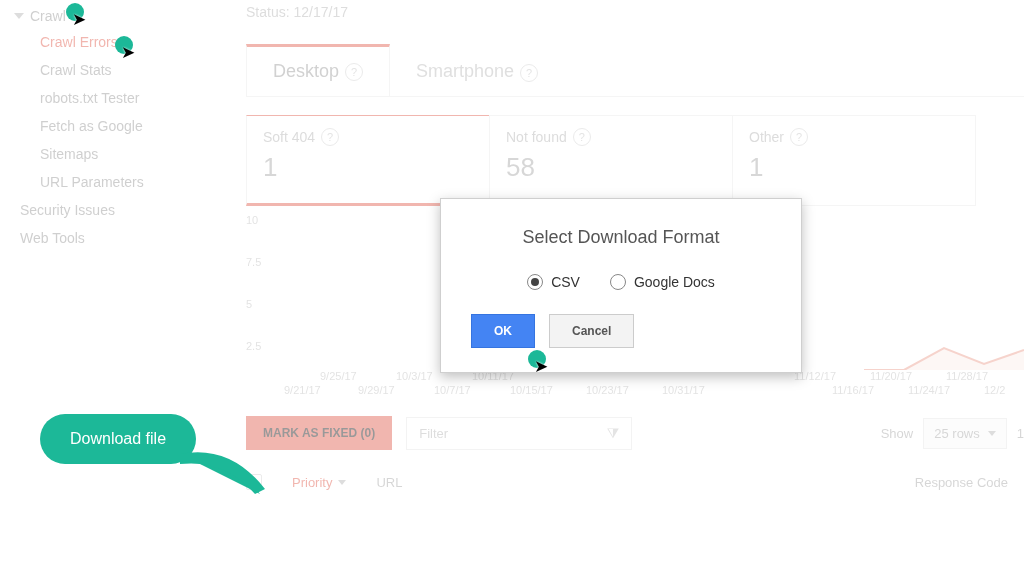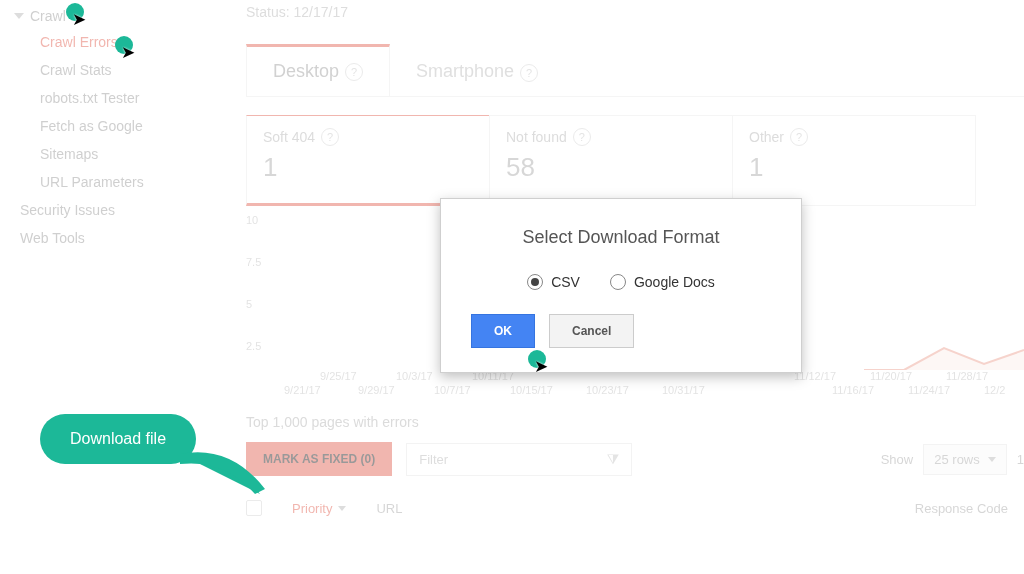--- a/index.html
+++ b/index.html
@@ -174,21 +174,20 @@
         <span style="left:236px">10/15/17</span>
         <span style="left:312px">10/23/17</span>
         <span style="left:388px">10/31/17</span>
         <span style="left:558px">11/16/17</span>
         <span style="left:634px">11/24/17</span>
         <span style="left:710px">12/2</span>
       </div>
     </div>
   </div>
 
-  <div class="sub">Top 1,000 pages with errors</div>
 
   <div class="toolbar">
     <div class="btn red">MARK AS FIXED (0)</div>
     <div class="filter">
       <span>Filter</span>
       <span class="funnel">⧩</span>
     </div>
     <div class="rows-right">
       <span>Show</span>
       <div class="rows-sel">

